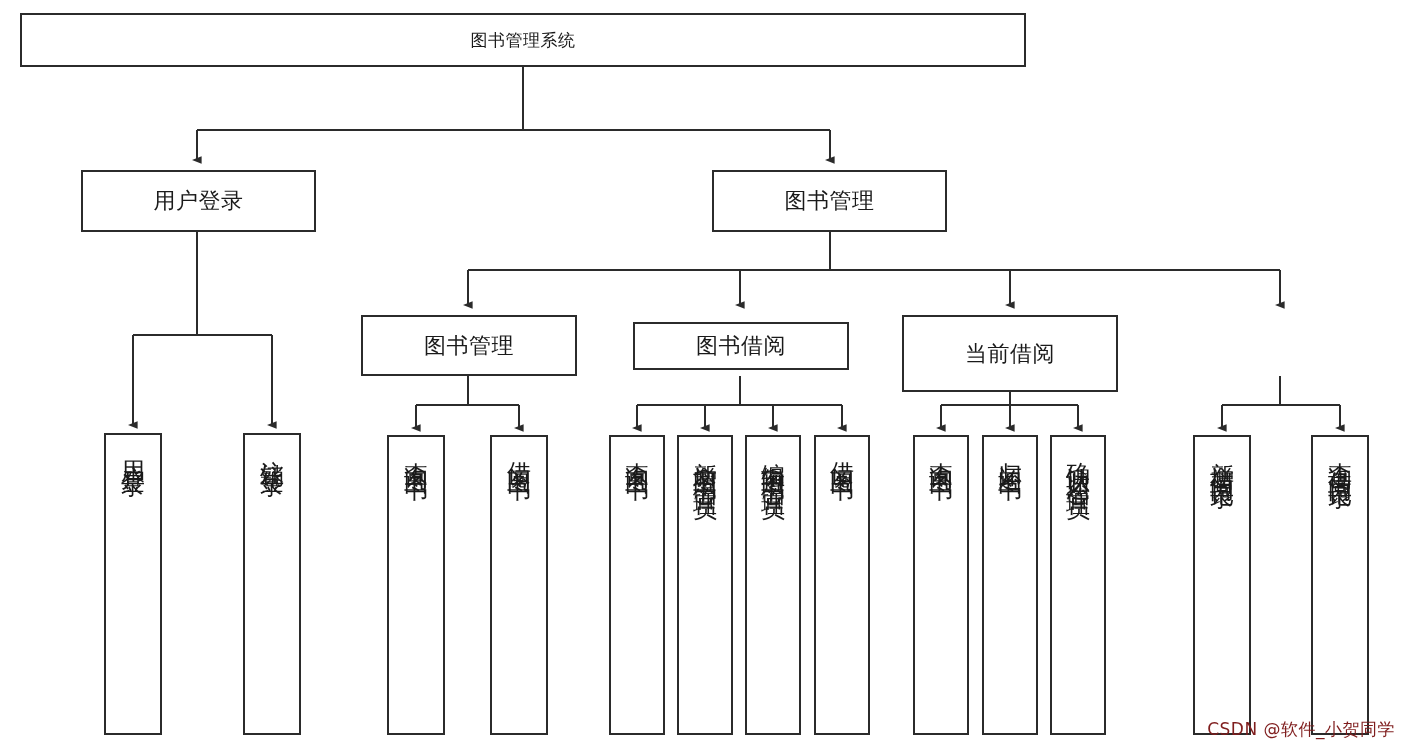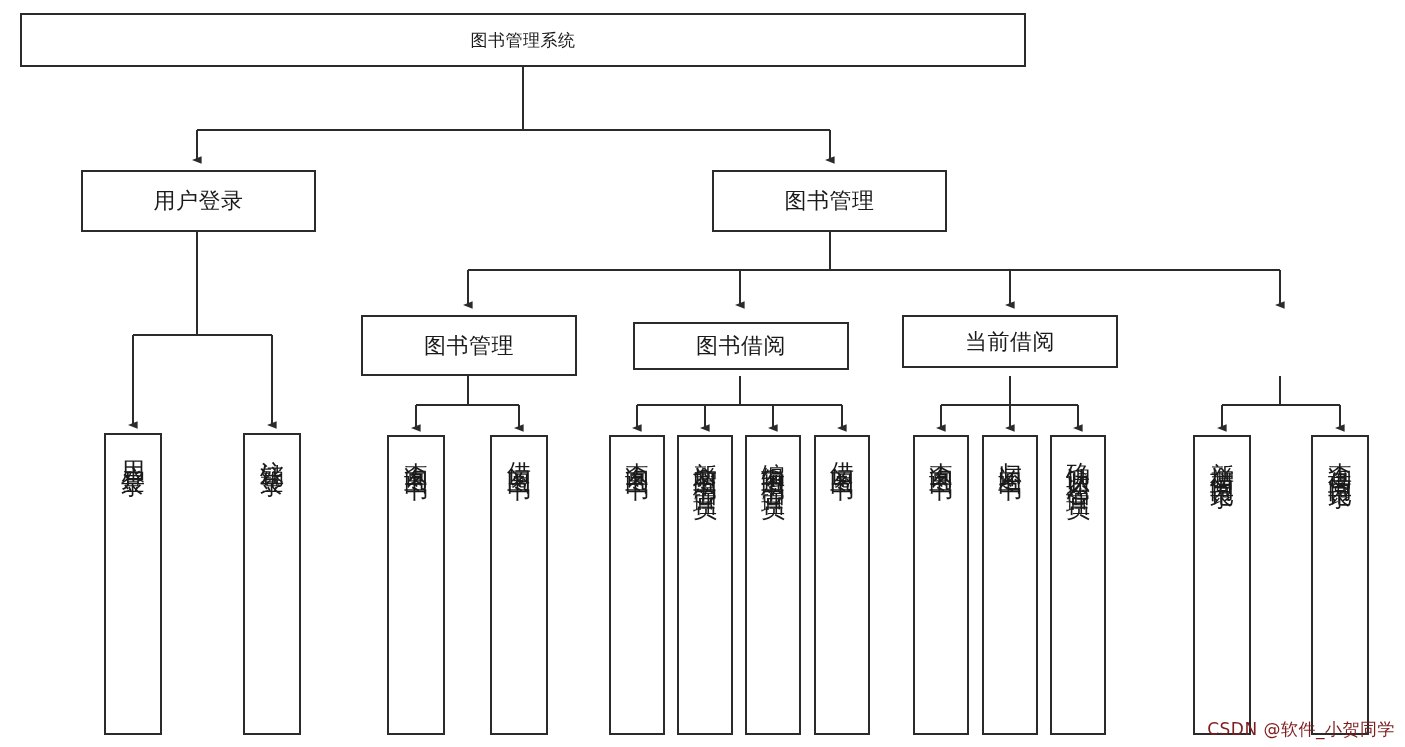--- a/index.html
+++ b/index.html
@@ -137,21 +137,21 @@
   <div class="node horiz" style="left:712px; top:170px; width:235px; height:62px;">
     <span class="lbl">图书管理</span>
   </div>
 
   <div class="node horiz" style="left:361px; top:315px; width:216px; height:61px;">
     <span class="lbl">图书管理</span>
   </div>
   <div class="node horiz" style="left:633px; top:315px; width:216px; height:48px;margin-top:7px;">
     <span class="lbl">图书借阅</span>
   </div>
-  <div class="node horiz" style="left:902px; top:315px; width:216px; height:53px;">
+  <div class="node horiz" style="left:902px; top:315px; width:216px; height:77px;">
     <span class="lbl">当前借阅</span>
   </div>
 
   <div class="node vert" style="left:104px; top:433px; width:58px; height:302px;">
     <span class="lbl">用户登录</span>
   </div>
   <div class="node vert" style="left:243px; top:433px; width:58px; height:302px;">
     <span class="lbl">注销登录</span>
   </div>
 

